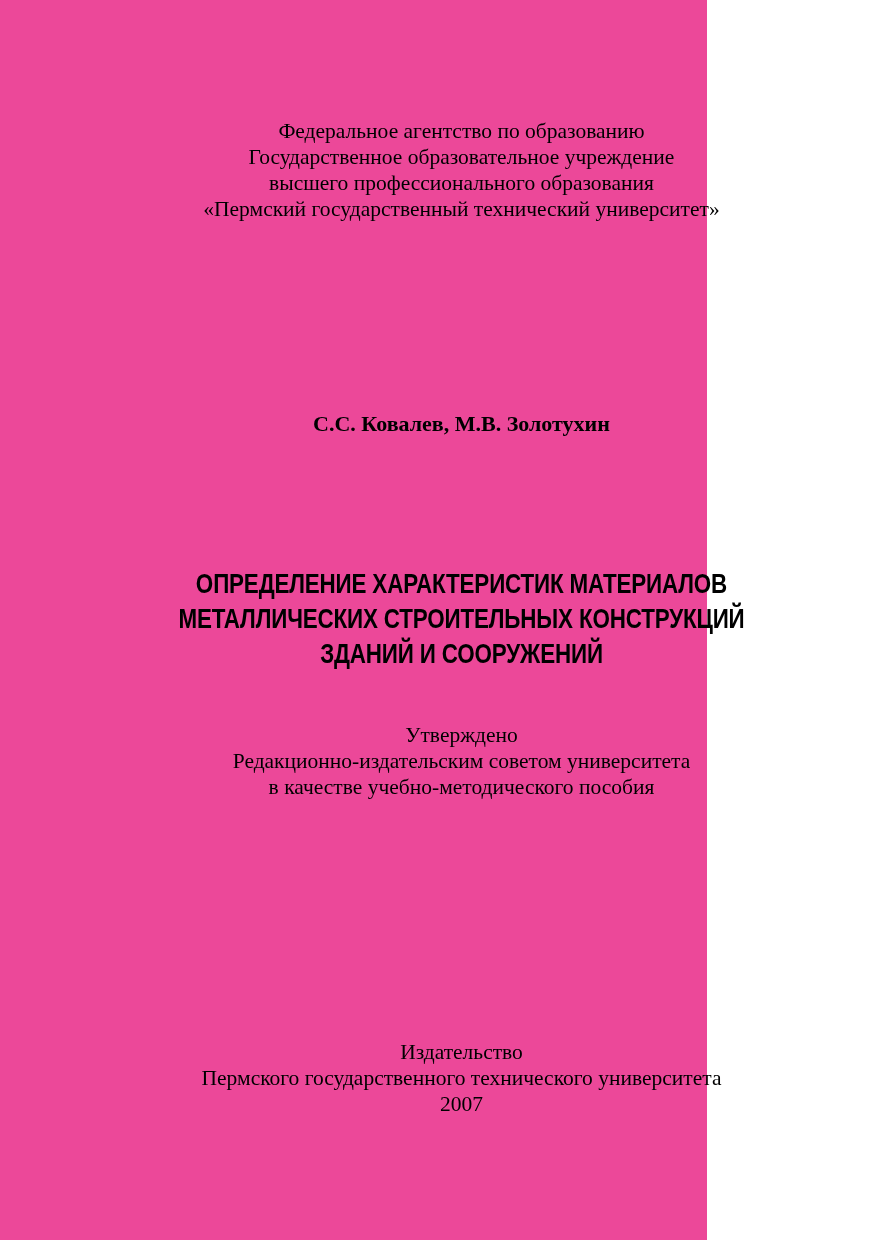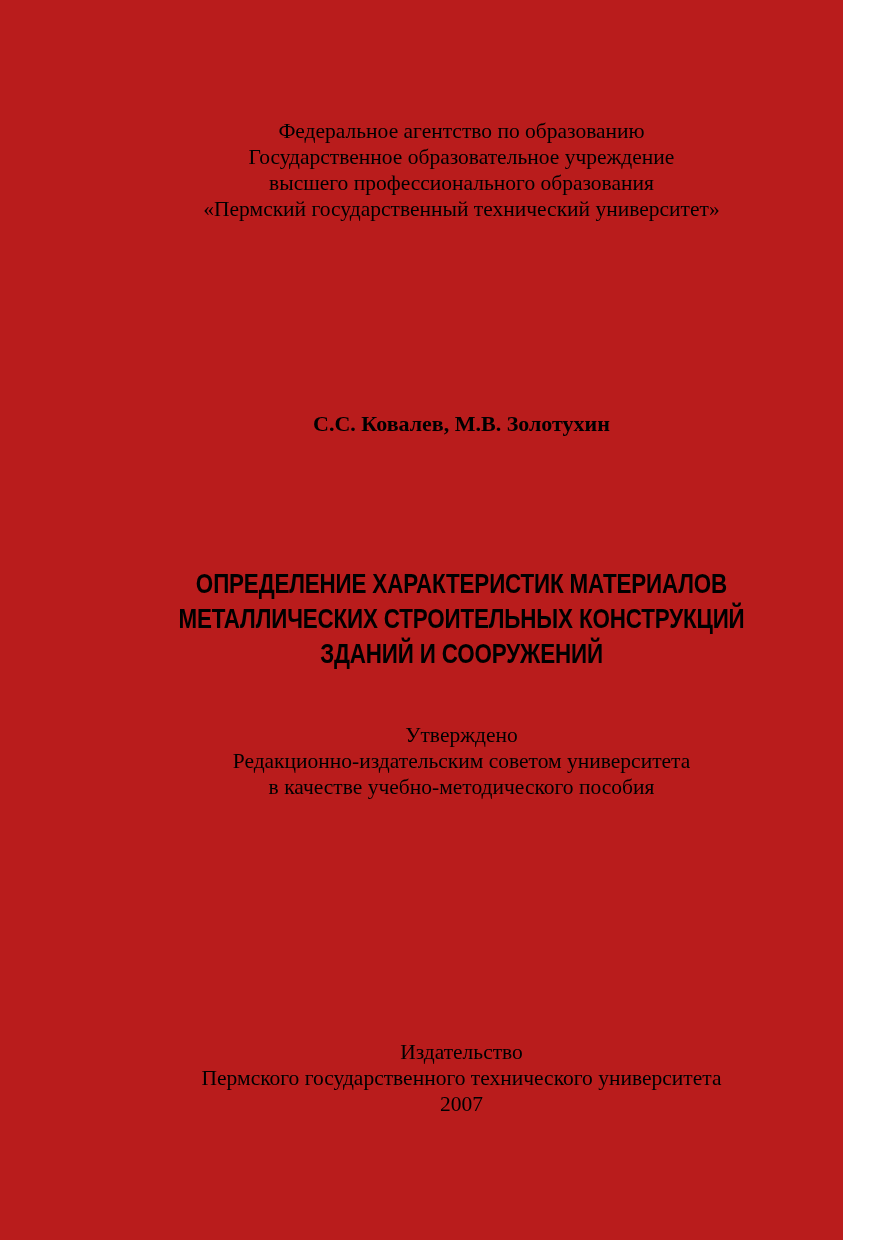--- a/index.html
+++ b/index.html
@@ -10,23 +10,23 @@
     body {
       width: 877px;
       height: 1240px;
       position: relative;
       overflow: hidden;
       color: #000000;
     }
     .page {
       position: absolute;
       left: 0; top: 0;
-      width: 843px;
+      width: 707px;
       height: 1240px;
-      background: #b91c1c;
+      background: #ec4899;
     }
     .block {
       position: absolute;
       left: 0;
       width: 923px;
       text-align: center;
     }
     .serif {
       font-family: "Liberation Serif", "DejaVu Serif", serif;
       font-size: 21.5px;

